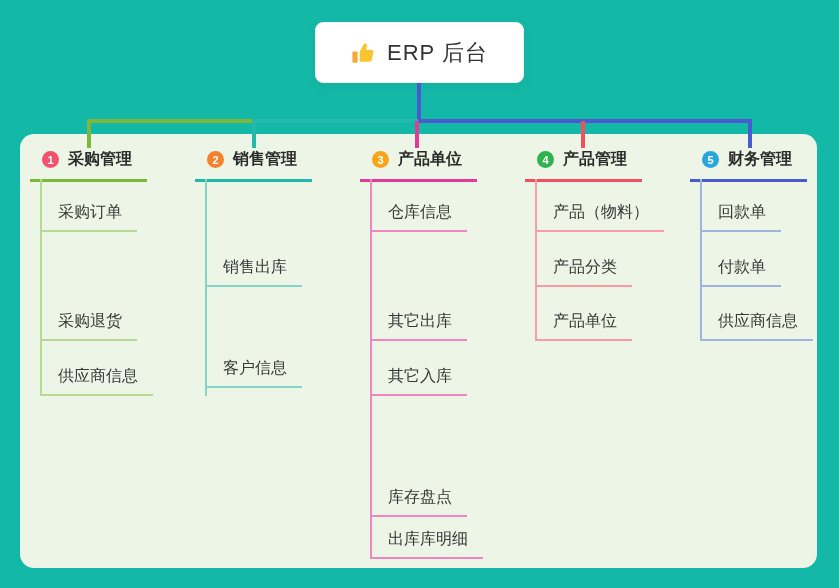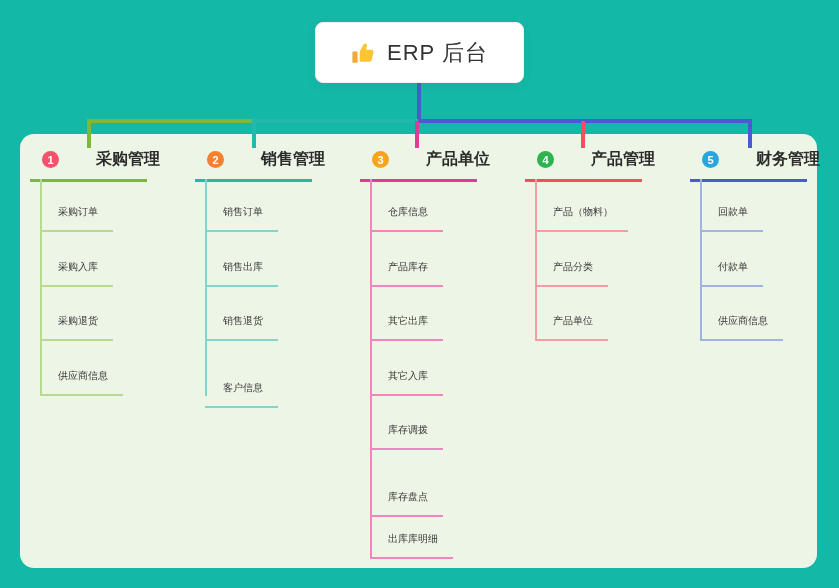--- a/index.html
+++ b/index.html
@@ -32,29 +32,29 @@
   .b1{--c:#7db83d;--cl:#b7da92;--badge:#f4516c;}
   .b2{--c:#24b8ab;--cl:#84d5c9;--badge:#f5812c;}
   .b3{--c:#e23a98;--cl:#ef86c0;--badge:#f9a51b;}
   .b4{--c:#f2505e;--cl:#f79ca3;--badge:#2eb34f;}
   .b5{--c:#4a5bd2;--cl:#9fb4de;--badge:#2aa6df;}
 
   .head{box-sizing:border-box;width:117px;padding:3px 0 9px 12px;display:flex;align-items:center;gap:9px;
     border-bottom:3px solid var(--c);}
   .badge{width:17px;height:17px;border-radius:50%;background:var(--badge);color:#ffffff;
     font-size:11px;font-weight:bold;display:flex;align-items:center;justify-content:center;flex:0 0 17px;}
-  .btitle{font-size:16px;font-weight:600;color:#2b2b2b;white-space:nowrap;margin-left:28px;}
+  .btitle{font-size:16px;font-weight:600;color:#2b2b2b;white-space:nowrap;}
 
   .col{position:absolute;left:10px;top:33px;width:2px;background:var(--cl);}
   .b1 .col,.b2 .col{height:217px;}
   .b3 .col{height:380px;}
   .b4 .col,.b5 .col{height:162px;}
 
   .item{position:absolute;left:10px;padding:0 15px 8px 18px;border-bottom:2px solid var(--cl);
-    font-size:10px;color:#383838;white-space:nowrap;line-height:20px;}
+    font-size:16px;color:#383838;white-space:nowrap;line-height:20px;}
 </style>
 </head>
 <body>
 
 <div class="stage">
 
   <div class="panel"></div>
 
   <div class="ln v-root"></div>
   <div class="ln h-green"></div>
@@ -76,48 +76,43 @@
     <span class="rtitle">ERP 后台</span>
   </div>
 
   <div class="branch b1" style="left:30px">
     <div class="head">
       <span class="badge">1</span>
       <span class="btitle">采购管理</span>
     </div>
     <div class="col"></div>
     <div class="item" style="top:56px">采购订单</div>
-    <div class="item" style="top:111px">采购入库</div>
     <div class="item" style="top:165px">采购退货</div>
     <div class="item" style="top:220px">供应商信息</div>
   </div>
 
   <div class="branch b2" style="left:195px">
     <div class="head">
       <span class="badge">2</span>
       <span class="btitle">销售管理</span>
     </div>
     <div class="col"></div>
-    <div class="item" style="top:56px">销售订单</div>
     <div class="item" style="top:111px">销售出库</div>
-    <div class="item" style="top:165px">销售退货</div>
-    <div class="item" style="top:232px">客户信息</div>
+    <div class="item" style="top:212px">客户信息</div>
   </div>
 
   <div class="branch b3" style="left:360px">
     <div class="head">
       <span class="badge">3</span>
       <span class="btitle">产品单位</span>
     </div>
     <div class="col"></div>
     <div class="item" style="top:56px">仓库信息</div>
-    <div class="item" style="top:111px">产品库存</div>
     <div class="item" style="top:165px">其它出库</div>
     <div class="item" style="top:220px">其它入库</div>
-    <div class="item" style="top:274px">库存调拨</div>
     <div class="item" style="top:341px">库存盘点</div>
     <div class="item" style="top:383px">出库库明细</div>
   </div>
 
   <div class="branch b4" style="left:525px">
     <div class="head">
       <span class="badge">4</span>
       <span class="btitle">产品管理</span>
     </div>
     <div class="col"></div>

